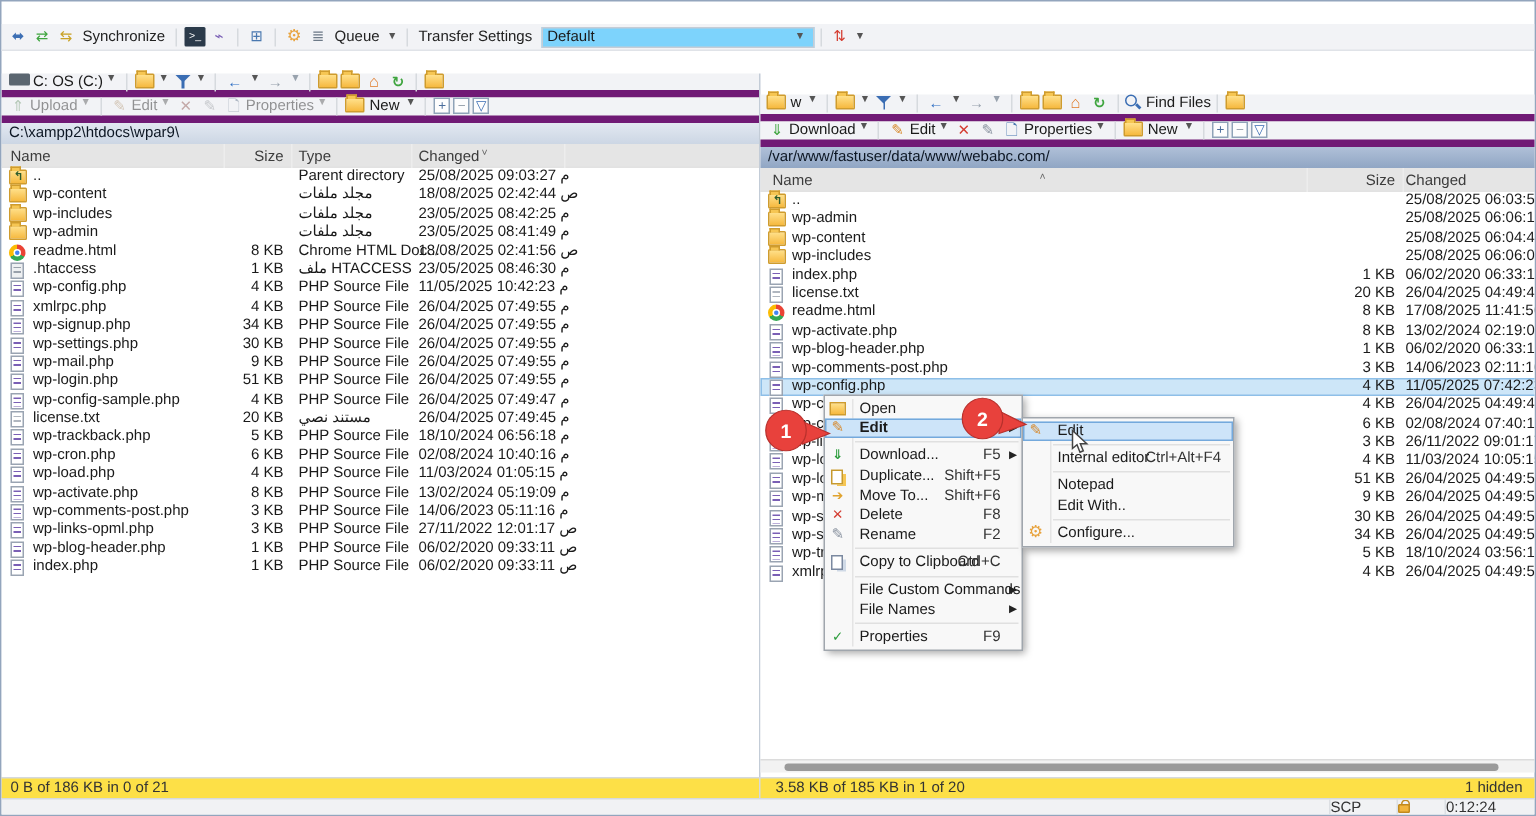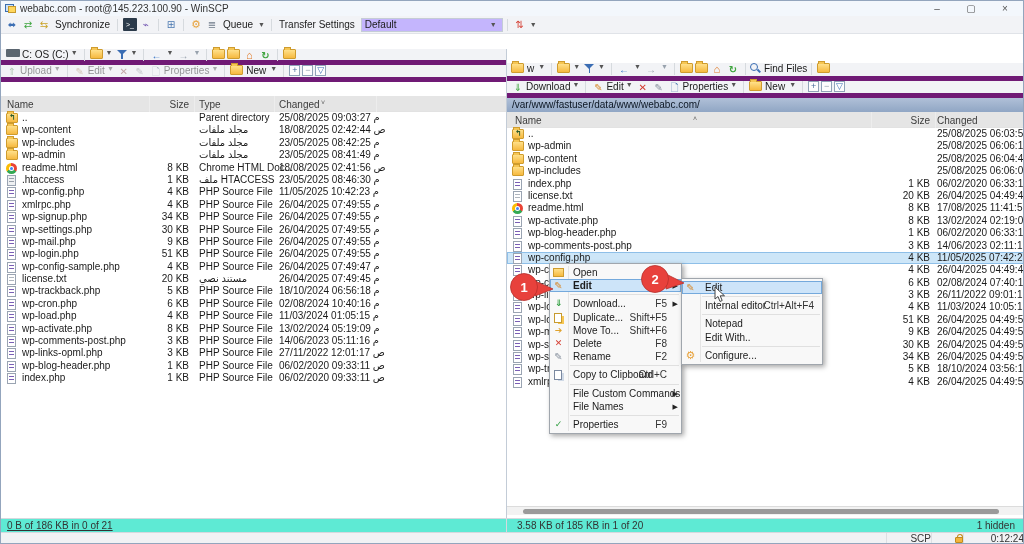--- a/index.html
+++ b/index.html
@@ -16,21 +16,21 @@
   .appicon::after{content:"";position:absolute;right:0;bottom:0;width:6px;height:5px;background:#ffd75e;border:1px solid #c79a2e;}
   .titletext{flex:1;color:#333;white-space:nowrap;overflow:hidden;}
   .winbtns{display:flex;gap:22px;margin-right:8px;color:#555;}
   .winbtn{width:12px;text-align:center;cursor:default;font-size:10px;line-height:13px;}
   
   .toolbar-main{position:absolute;left:0;top:15px;width:100%;height:18px;background:#f2f3f6;border-bottom:1px solid #e0e3e8;display:flex;align-items:center;padding:0 3px;}
   .tsep{width:1px;height:12px;background:#d6dade;margin:0 4px;}
   .tbic{display:inline-block;min-width:14px;height:13px;line-height:13px;text-align:center;font-size:10px;margin:0 1px;}
   .lbl{margin:12px 3px;color:#222;}
   .ddarrow{color:#555;font-size:7px;margin:0 2px;}
-  .combo{display:inline-flex;align-items:center;justify-content:space-between;width:142px;height:14px;background:#c4b5fd;border:1px solid #c4ccd6;padding:0 3px;margin-left:3px;}
+  .combo{display:inline-flex;align-items:center;justify-content:space-between;width:182px;height:14px;background:#7dd3fc;border:1px solid #c4ccd6;padding:0 3px;margin-left:3px;}
   
   .tabrow{position:absolute;left:0;top:33px;width:100%;height:15px;background:#edf0f4;border-bottom:1px solid #dbe0e6;}
   .tab{position:absolute;top:1px;height:14px;display:flex;align-items:center;padding:0 5px;}
   .tab.active{background:#fcfdfe;border:1px solid #b9c4d2;border-bottom:none;border-radius:2px 2px 0 0;}
   .monic{display:inline-block;width:10px;height:8px;position:relative;margin-right:4px;}
   .monic::before{content:"";position:absolute;left:0;top:0;width:10px;height:7px;background:#cfe0f2;border:1px solid #4a78b0;}
   .monic::after{content:"";position:absolute;left:3px;bottom:-1px;width:4px;height:1px;background:#4a78b0;}
   .tabclose{color:#777;margin-left:5px;font-size:9px;}
   
   .ic{display:inline-block;width:12px;height:10px;position:relative;vertical-align:middle;}
@@ -74,21 +74,21 @@
   .frow{position:relative;height:12.4px;line-height:12.4px;white-space:nowrap;}
   .frow .ic{position:absolute;left:5px;top:1px;}
   .frow .fname{position:absolute;left:21px;}
   .frow.sel{background:#cde6f8;outline:1px solid #8ebfe8;outline-offset:-1px;}
   .fsize{position:absolute;text-align:right;}
   .lp .fsize{left:120px;width:68px;}
   .lp .ftype{position:absolute;left:198px;}
   .lp .fchanged{position:absolute;left:278px;}
   .rp .fsize{left:300px;width:123px;}
   .rp .fchanged{position:absolute;left:430px;}
-  .statusbar{position:absolute;top:517px;height:14px;background:#5eead4;border-top:1px solid #d5d9de;line-height:13px;color:#333;text-decoration:underline;}
+  .statusbar{position:absolute;top:517px;height:14px;background:#fde047;border-top:1px solid #d5d9de;line-height:13px;color:#333;}
   
   .menubar{position:absolute;display:flex;align-items:center;color:#222;}
   .menubar span{padding:0 5px;}
   .ctxmenu,.submenu{position:absolute;background:#f8f8f8;border:1px solid #a0a6ad;box-shadow:2px 2px 5px rgba(0,0,0,.35);padding:2px 0;}
   .ctxmenu{left:548px;top:262px;width:133px;z-index:50;}
   .submenu{left:680px;top:277px;width:142px;z-index:55;}
   .gutterline{position:absolute;left:18px;top:2px;bottom:2px;width:1px;background:#e4e4e4;}
   .mitem{position:relative;height:13.2px;line-height:13.2px;white-space:nowrap;}
   .mitem .mic{position:absolute;left:2px;top:1px;width:13px;height:11px;text-align:center;line-height:11px;font-size:9px;}
   .mitem .mlabel{position:absolute;left:23px;}
@@ -107,42 +107,33 @@
   .mi-copy::before{border-color:#7b8родов;}
   .mi-copy::before{border-color:#7b89a0;box-shadow:3px 2px 0 -1px #cfd9e6;}
   .mi-move::before{content:"➔";color:#e0a32e;font-weight:bold;}
   .mi-delete::before{content:"✕";color:#d43c30;font-weight:bold;}
   .mi-properties::before{content:"✓";color:#2f9e3f;font-weight:bold;}
   .mi-configure::before{content:"⚙";color:#e8a33d;font-size:11px;}
   
   .hscroll{position:absolute;left:506px;top:505px;width:517px;height:9px;background:#f2f2f2;border-top:1px solid #dcdcdc;}
   .hthumb{position:absolute;left:16px;top:2px;width:476px;height:5px;background:#9a9a9a;border-radius:3px;}
   .bottombar{position:absolute;left:0;top:531px;width:100%;height:12px;background:#f1f2f4;border-top:1px solid #d5d9de;line-height:12px;color:#333;}
-  .bcell{position:absolute;top:0;height:100%;border-left:1px solid #dcdfe3;text-align:right;}
+  .bcell{position:absolute;top:0;height:100%;border-left:1px solid #dcdfe3;text-align:left;}
   .lockic{display:inline-block;width:8px;height:6px;background:#f2b53c;border:1px solid #c28a1e;border-radius:1px;position:relative;top:1px;}
   .lockic::before{content:"";position:absolute;left:1px;top:-4px;width:4px;height:3px;border:1px solid #c28a1e;border-bottom:none;border-radius:3px 3px 0 0;}
   
   .badge{position:absolute;z-index:60;}
   .cursor{position:absolute;z-index:70;}
   .divider{position:absolute;left:505px;top:48px;width:1px;height:469px;background:#c3ccd7;}
 </style>
 </head>
 <body>
 
 <div class="window">
 
-  <div class="titlebar">
-    <span class="appicon"></span>
-    <span class="titletext">webabc.com - root@145.223.100.90 - WinSCP</span>
-    <span class="winbtns">
-      <span class="winbtn">–</span>
-      <span class="winbtn">▢</span>
-      <span class="winbtn">×</span>
-    </span>
-  </div>
 
   <div class="toolbar-main">
     <span class="tbic" style="color:#3d6fb4;">⬌</span>
     <span class="tbic" style="color:#3fa53f;">⇄</span>
     <span class="tbic" style="color:#c9a227;">⇆</span>
     <span class="lbl">Synchronize</span>
     <span class="tsep"></span>
     <span class="tbic" style="background:#2b3a4a;color:#fff;font-size:7px;border-radius:1px;">&gt;_</span>
     <span class="tbic" style="color:#7a5fb5;">⌁</span>
     <span class="tsep"></span>
@@ -203,20 +194,21 @@
     <span class="tsep"></span>
     <span class="mfold"></span>
     <span style="margin:0 2px;">New</span>
     <span class="ddarrow">▼</span>
     <span class="tsep"></span>
     <span class="pmbox">+</span>
     <span class="pmbox gray">−</span>
     <span class="pmbox" style="color:#3a6db3;">▽</span>
   </div>
 
+  <div class="pathbar left" style="left:0;top:81px;width:505px;">C:\xampp2\htdocs\wpar9\</div>
 
   <div class="hdr lp" style="left:0;top:95px;width:505px;">
     <span style="left:6px;">Name</span>
     <span style="left:148px;width:40px;text-align:right;">Size</span>
     <span style="left:198px;">Type</span>
     <span style="left:278px;">Changed</span>
     <span class="caret" style="left:320px;">˅</span>
   </div>
   <div class="colsep" style="left:148px;top:95px;height:422px;"></div>
   <div class="colsep" style="left:193px;top:95px;height:422px;"></div>

